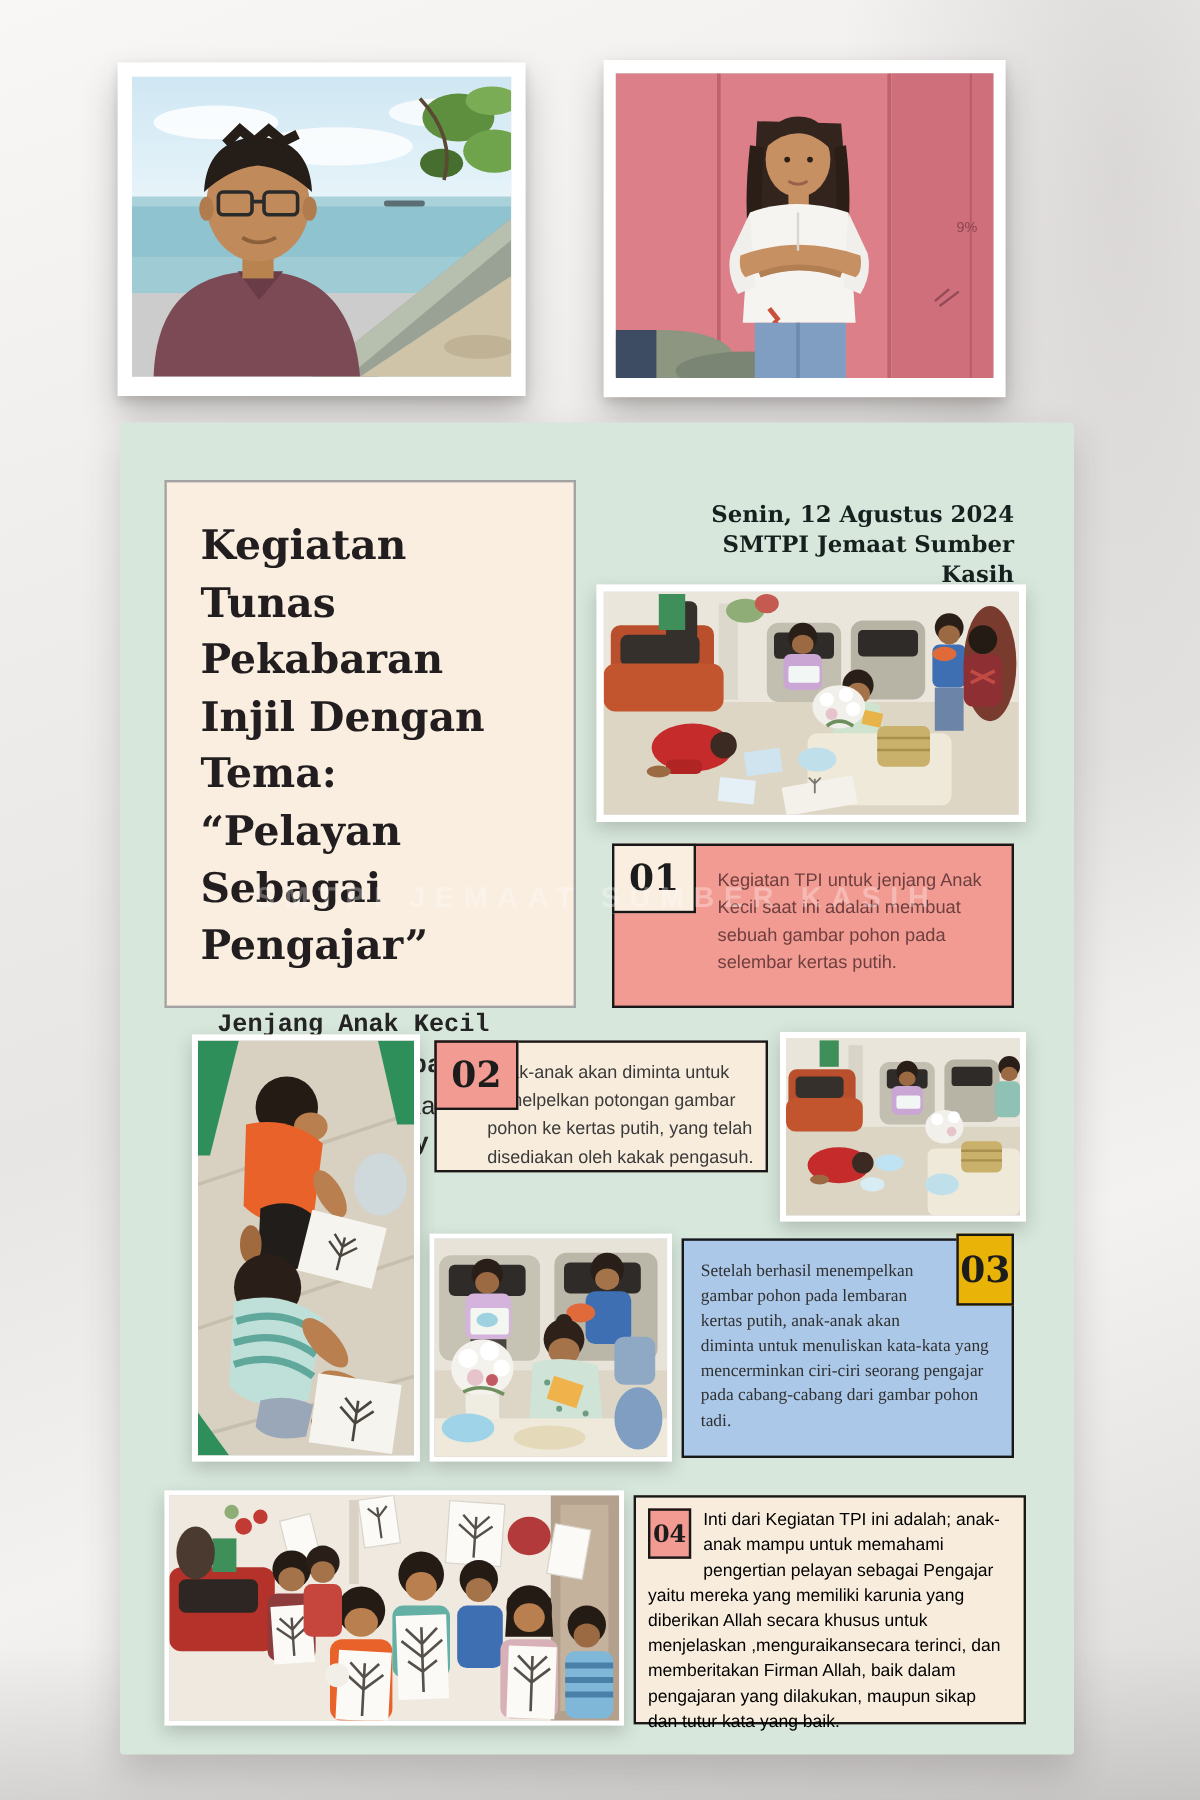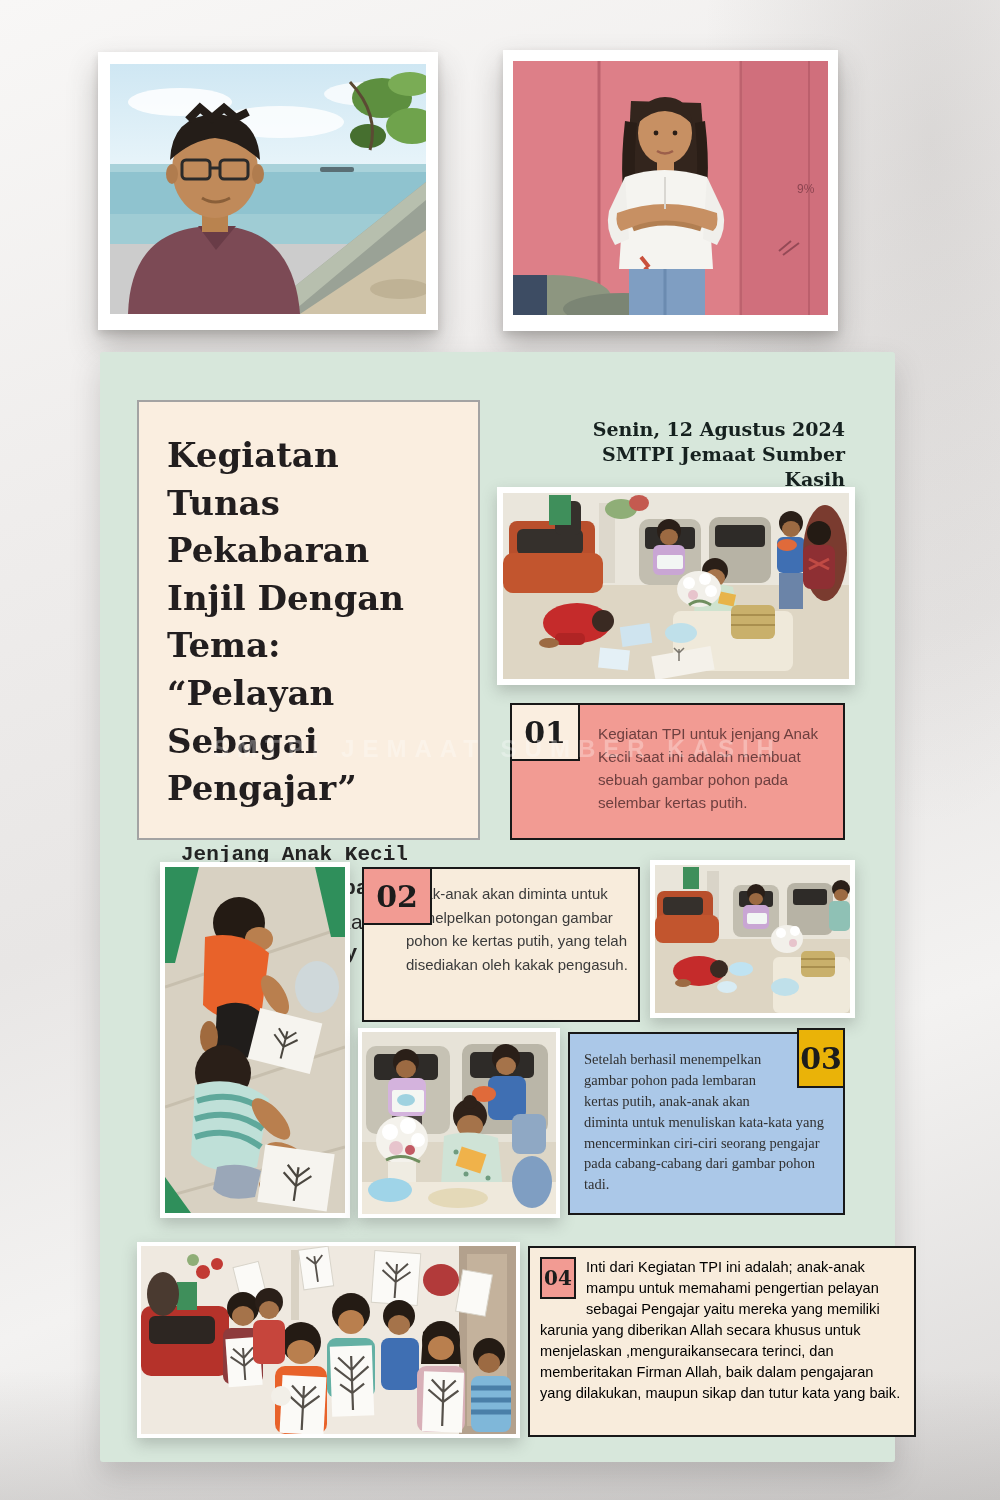--- a/index.html
+++ b/index.html
@@ -60,30 +60,30 @@
 
   
   .step-box { position:absolute; border:2px solid #181818; }
   .badge { position:absolute; display:flex; align-items:center; justify-content:center;
     border:2px solid #181818; font-family:"DejaVu Serif", serif; font-weight:bold; color:#1c1c1c; }
 
   .step1 { left:510px; top:703px; width:335px; height:137px; background:#f29b93; }
   .step1 .badge { left:-2px; top:-2px; width:70px; height:58px; background:#faeee0; font-size:30px; }
   .step1 .step-text { margin:17px 16px 0 86px; font-size:15.2px; line-height:1.52; color:#6d3f3f; }
 
-  .step2 { left:362px; top:867px; width:278px; height:155px; background:#f8ecdc; }
+  .step2 { left:362px; top:867px; width:278px; height:110px; background:#f8ecdc; }
   .step2 .badge { left:-2px; top:-2px; width:70px; height:58px; background:#f29b93; font-size:30px; }
   .step2 .step-text { margin:13px 10px 0 42px; font-size:15px; line-height:1.58; color:#3b3b3b; }
 
   .step3 { left:568px; top:1032px; width:277px; height:183px; background:#abc8e8; }
   .step3 .badge { right:-2px; top:-6px; width:48px; height:60px; background:#eab308; font-size:30px; }
   .step3 .step-text { margin:15px 12px 0 14px; font-size:14.5px; line-height:1.44; color:#303030;font-family:Liberation Serif, serif; }
   .step3 .spacer { float:right; width:44px; height:50px; }
 
-  .step4 { left:528px; top:1246px; width:388px; height:191px; background:#f8ecdc; padding:9px 12px 0 10px; }
+  .step4 { left:528px; top:1246px; width:327px; height:191px; background:#f8ecdc; padding:9px 12px 0 10px; }
   .step4 .badge { position:static; float:left; width:36px; height:42px; background:#f29b93;
     font-size:20px; margin:0 10px 2px 0; }
   .step4 .step-text { font-size:14.6px; line-height:1.44; color:#000000; }
 
   .watermark { position:absolute; left:100px; top:735px; width:795px; text-align:center;
     font-size:24px; font-weight:bold; letter-spacing:8px; color:rgba(255,255,255,.30);
     pointer-events:none; white-space:nowrap; }
 </style>
 </head>
 <body>

